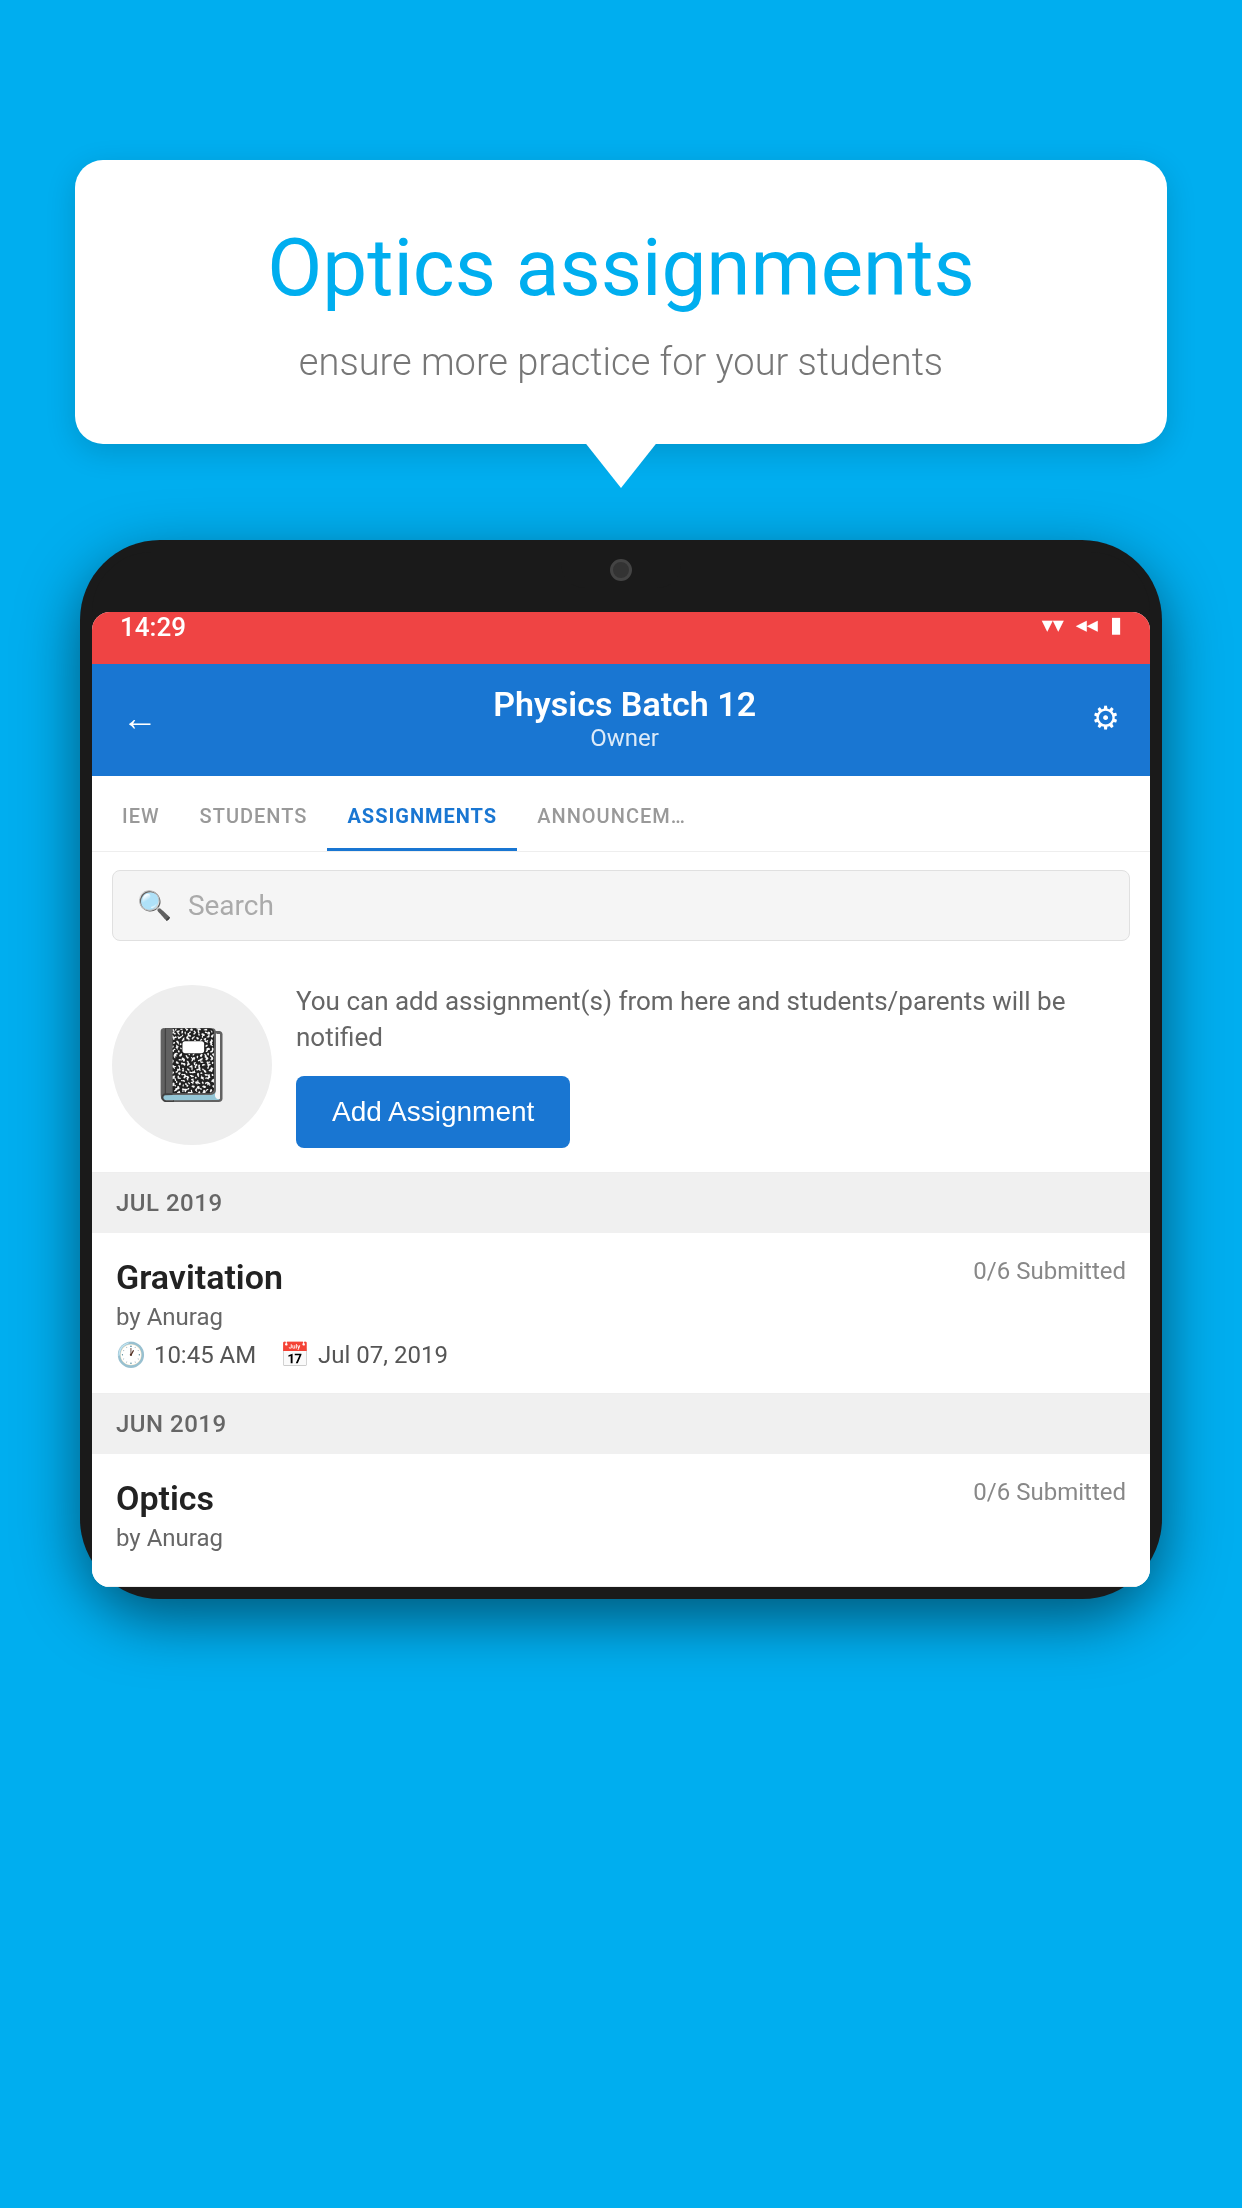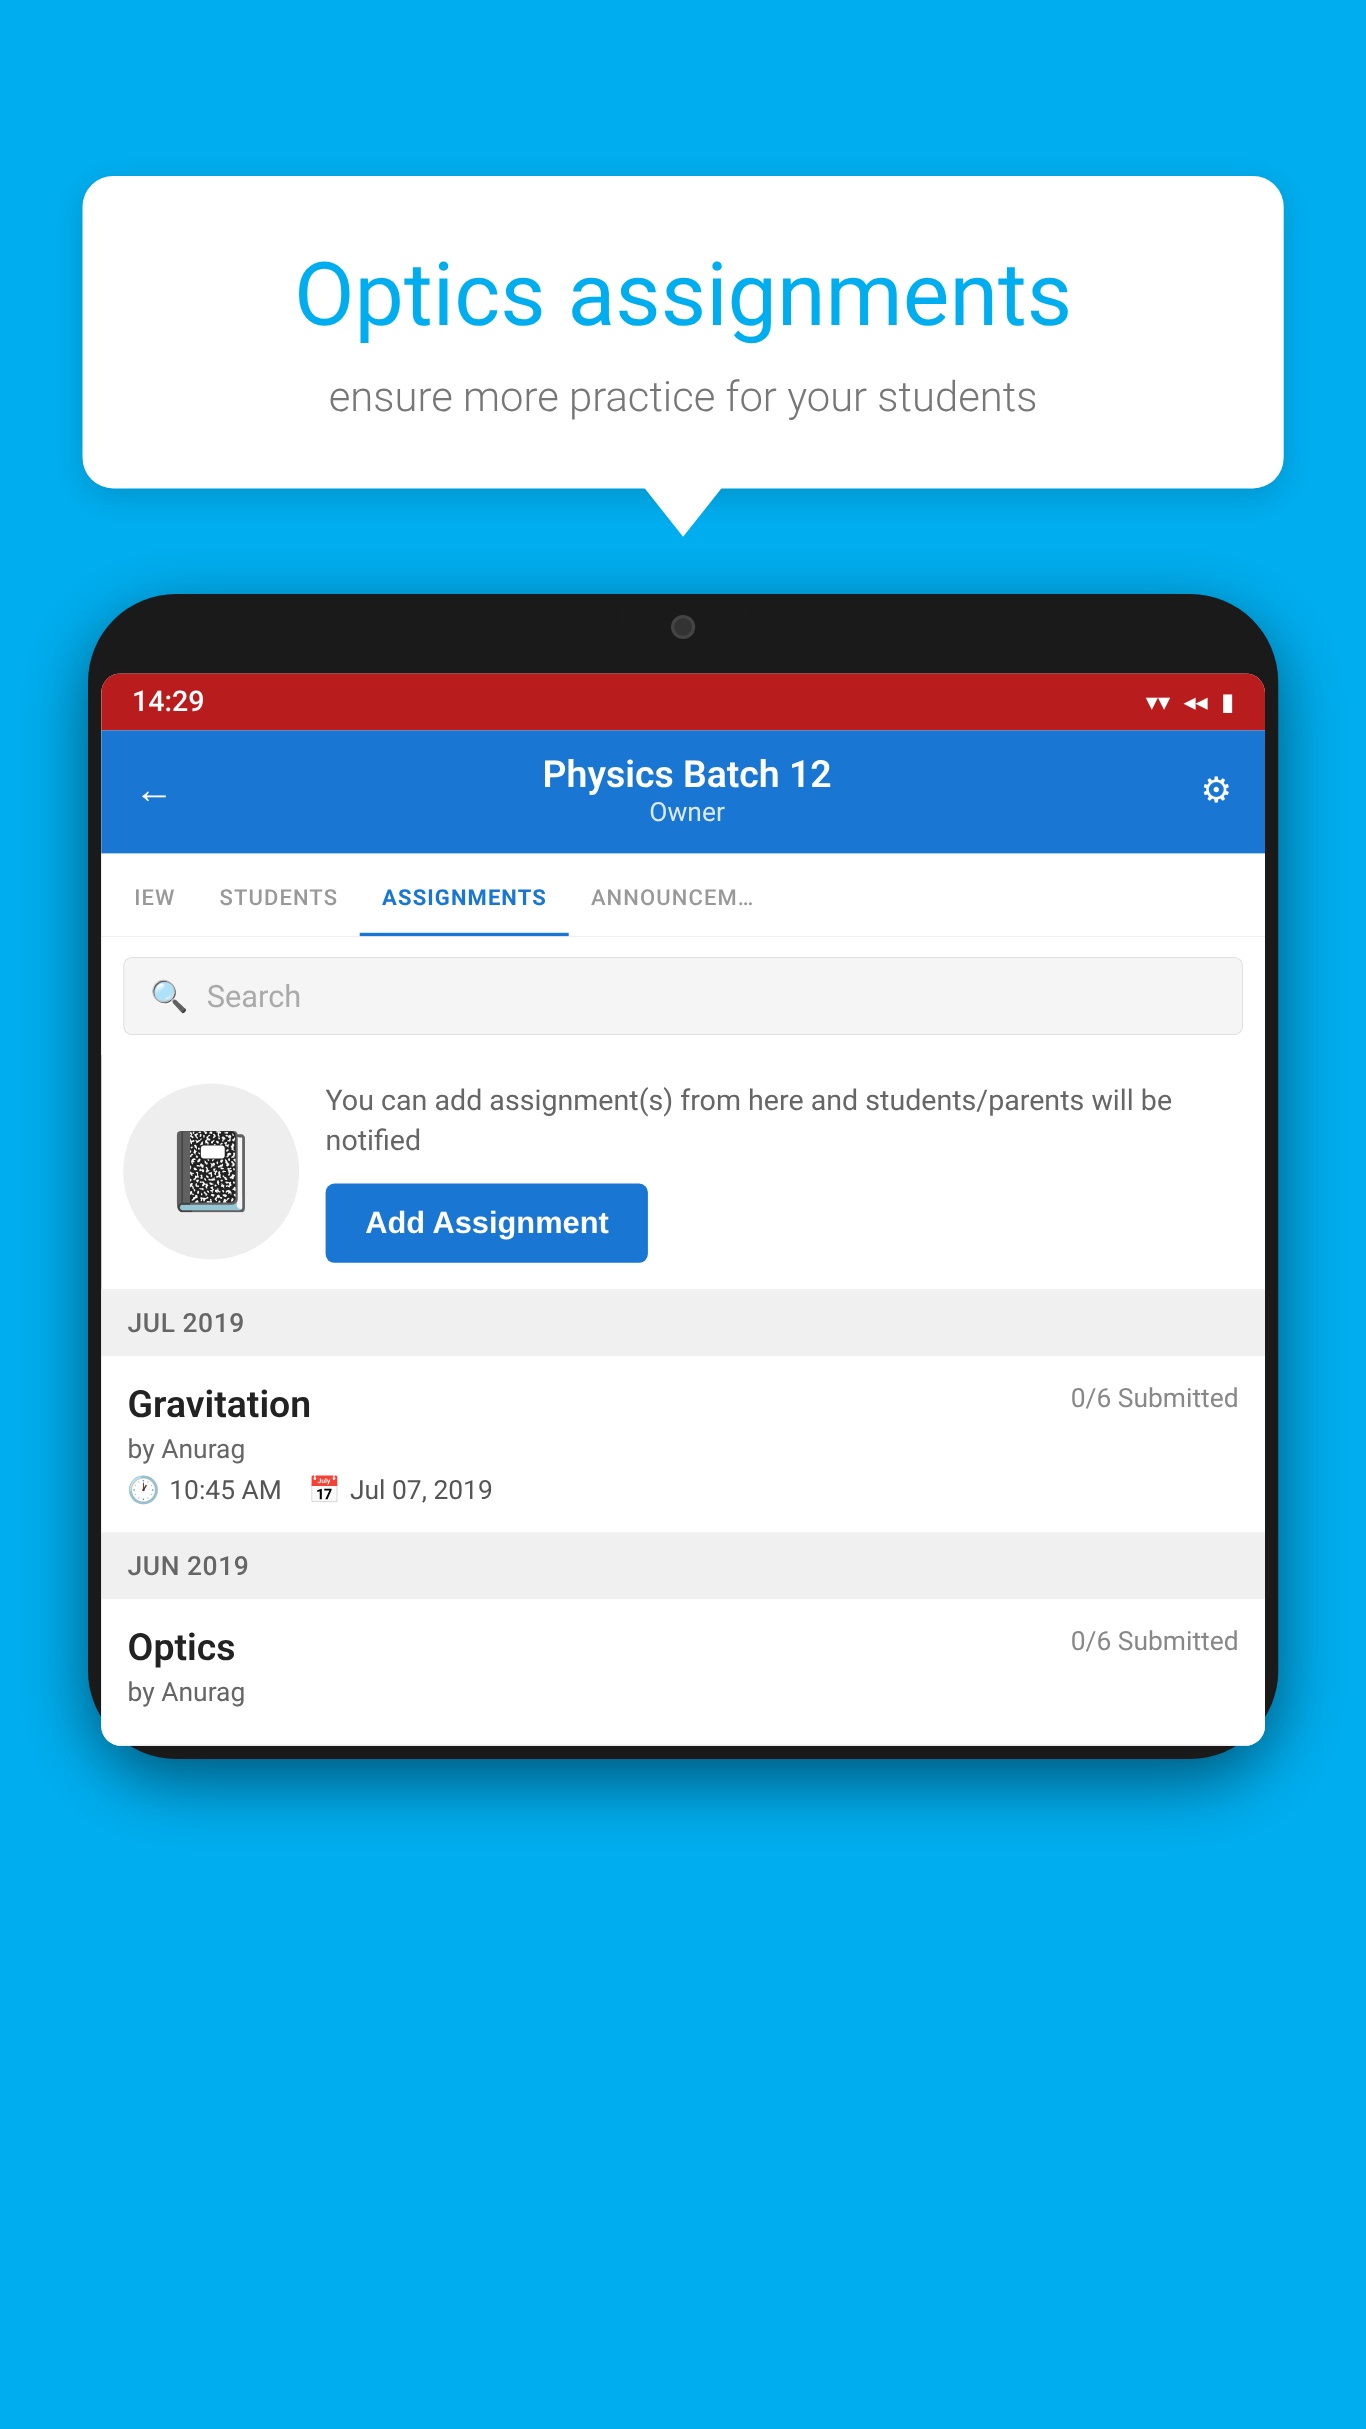--- a/index.html
+++ b/index.html
@@ -103,24 +103,24 @@
     }
 
     .phone-screen {
       background: white;
       border-radius: 18px;
       overflow: hidden;
     }
 
     
     .status-bar {
-      background: #b91c1c;
+      background: #ef4444;
       height: 52px;
       display: flex;
-      align-items: center;
+      align-items: flex-start;
       justify-content: space-between;
       padding: 0 28px;
     }
 
     .status-time {
       color: white;
       font-size: 26px;
       font-weight: 500;
     }
 
@@ -257,21 +257,21 @@
       margin-bottom: 20px;
     }
 
     .add-assignment-btn {
       background: #1976D2;
       color: white;
       border: none;
       border-radius: 8px;
       padding: 20px 36px;
       font-size: 28px;
-      font-weight: 700;
+      font-weight: 400;
       cursor: pointer;
     }
 
     
     .section-header {
       background: #f0f0f0;
       padding: 16px 24px;
       font-size: 24px;
       color: #666;
       font-weight: 500;

